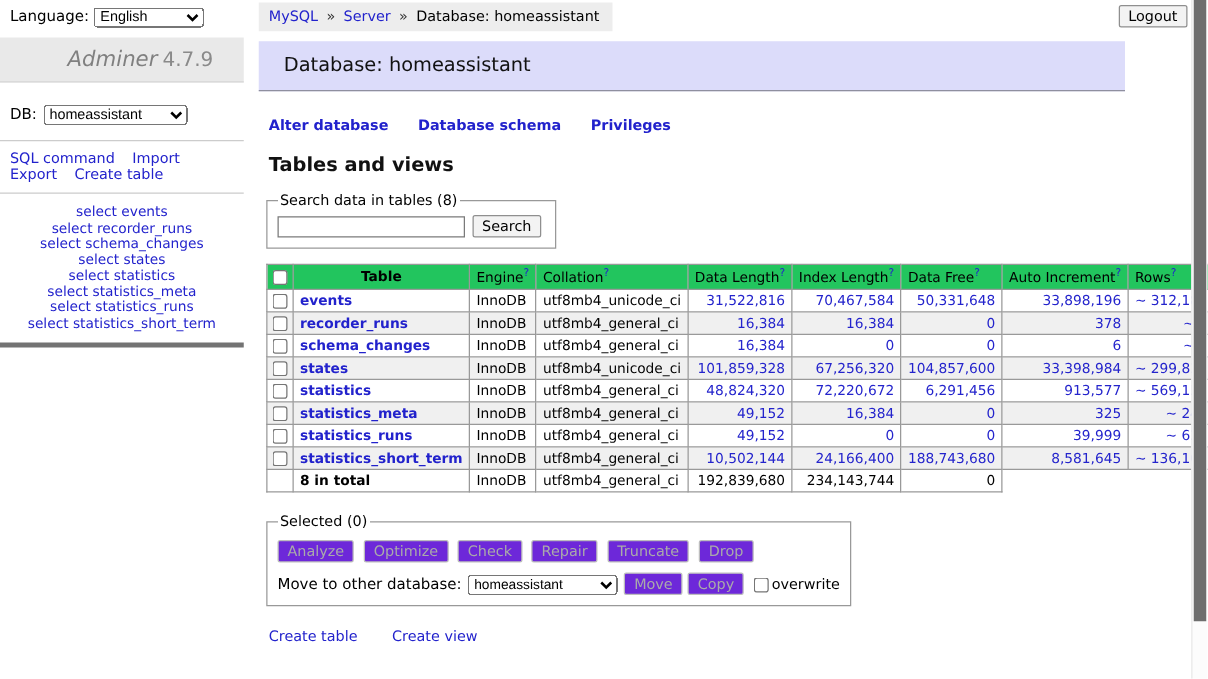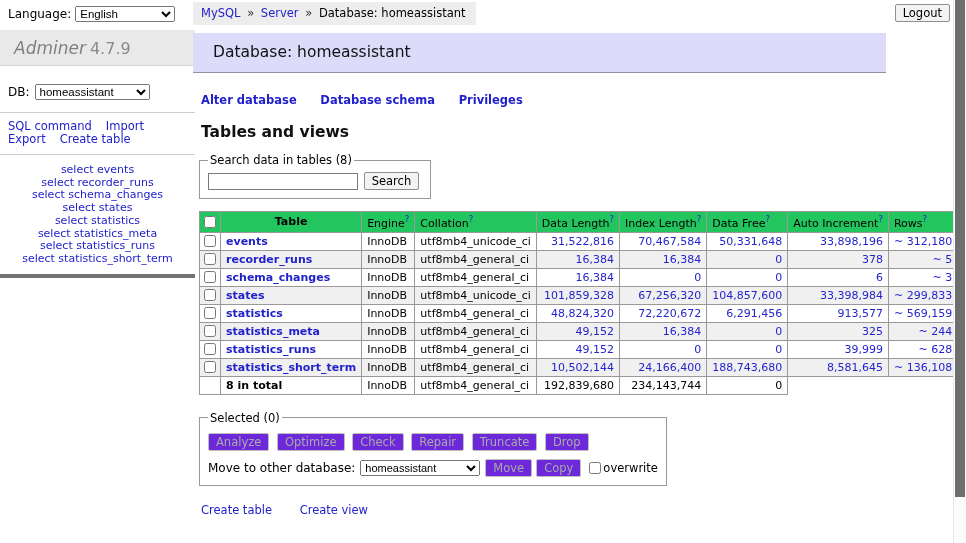--- a/index.html
+++ b/index.html
@@ -8,37 +8,37 @@
     width: 966px; height: 543px; position: relative; overflow: hidden;
     background: #fff; color: #000;
     font-family: "DejaVu Sans", sans-serif; font-size: 12px;
   }
   a { color: #2222cc; text-decoration: none; cursor: pointer; }
 
   
   #sidebar { position: absolute; left: 0; top: 0; width: 195px; }
   .lang-row { padding: 6px 0 6px 8px; height: 30px; }
   .lang-row label { margin-right: 4px; }
-  .lang-row select { width: 100px; font-size: 11.5px; }
+  .lang-row select { width: 88px; font-size: 11.5px; }
   .brand-bar {
     background: #e9e9e9; border-bottom: 1px solid #d5d5d5;
     padding: 8px 14px; height: 36px;
   }
-  .brand-name { font-style: italic; color: #808080; font-size: 17px; }
+  .brand-name { font-style: italic; color: #808080; font-size: 17px; margin-left: 40px; }
   .brand-version { color: #8a8a8a; font-size: 16px; margin-left: 4px; }
   .db-row { padding: 18px 8px 12px 8px; border-bottom: 1px solid #ccc; }
   .db-row label { margin-right: 5px; }
   .db-row select { width: 115px; font-size: 11.5px; }
   .cmd-links { padding: 7px 8px 8px 8px; border-bottom: 1px solid #ccc; line-height: 13px; font-size: 11.5px; }
   .cmd-links a { margin-right: 14px; }
   .table-links { padding: 9px 8px 8px 8px; border-bottom: 4px solid #737373; font-size: 11px; text-align: center; }
   .table-links a { display: block; line-height: 12.7px; }
 
   
-  #content { position: absolute; left: 193px; top: 0; width: 700px; }
+  #content { position: absolute; left: 207px; top: 0; width: 700px; }
   #breadcrumb {
     display: inline-block; background: #ededed; padding: 4px 10px 5px 8px;
     font-size: 11.5px; margin-top: 2px; white-space: nowrap;
   }
   #breadcrumb .sep { color: #333; margin: 0 3px; }
   .logout-btn { position: absolute; right: 16px; top: 4px; }
   button {
     font-family: "DejaVu Sans", sans-serif; font-size: 11.5px;
     background: #f3f3f3; border: 1px solid #8f8f8f; border-radius: 2px;
     padding: 1px 7px; color: #000;

